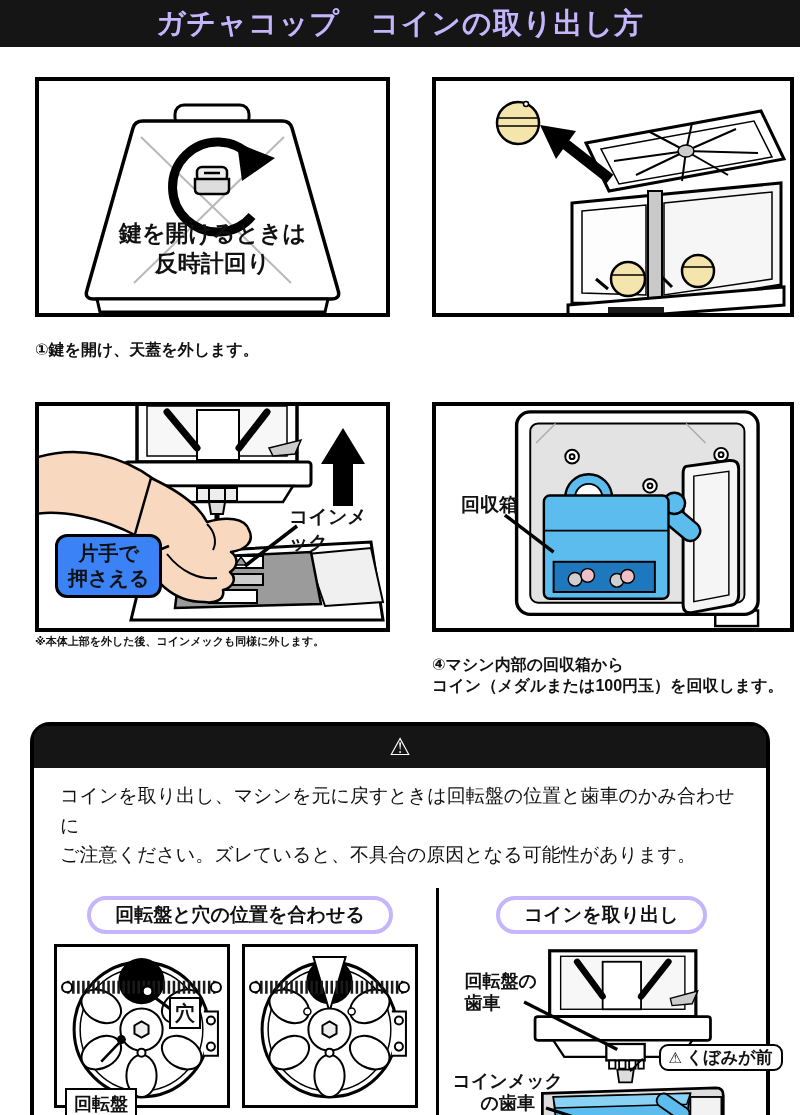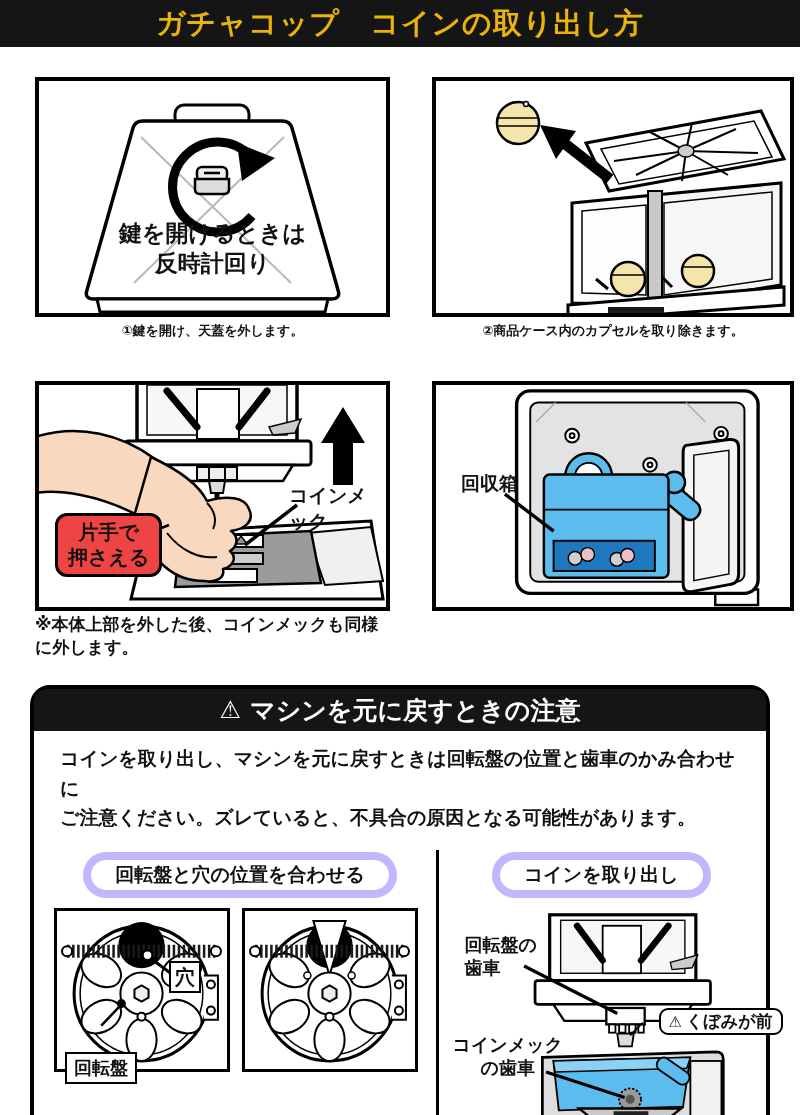--- a/index.html
+++ b/index.html
@@ -2,52 +2,52 @@
 <html><head>
 <meta charset="utf-8">
 <style>
   * { margin:0; padding:0; box-sizing:border-box; }
   html,body { background:#fff; }
   body { font-family:"Liberation Sans","DejaVu Sans",sans-serif; color:#111; }
   .page { position:relative; width:800px; height:1115px; margin:0 auto; background:#fff; overflow:hidden; }
 
   
   .titlebar { height:47px; background:#151515; display:flex; align-items:center; justify-content:center; }
-  .titlebar h1 { color:#eab308; font-size:29px; font-weight:bold; letter-spacing:1px; }
+  .titlebar h1 { color:#c4b5fd; font-size:29px; font-weight:bold; letter-spacing:1px; }
 
   
   .steps { display:grid; grid-template-columns:355px 362px; column-gap:23px; row-gap:22px;
            padding:30px 25px 0 35px;gap:42px; }
   .step {}
   .panel { position:relative; border:4px solid #000; background:#fff; height:240px; overflow:hidden; }
   .row2 .panel { height:230px; }
   .panel svg { position:absolute; inset:0; width:100%; height:100%; }
-  .caption { margin-top:5px; font-size:13px; font-weight:600; line-height:1.32; white-space:pre-line;text-align:center; }
-  .subnote { margin-top:2px; font-size:17px; font-weight:600; }
+  .caption { margin-top:22px; font-size:16px; font-weight:600; line-height:1.32; white-space:pre-line; }
+  .subnote { margin-top:2px; font-size:11px; font-weight:600; }
 
   
   .lid-note { position:absolute; left:0; right:0; top:138px; text-align:center;
               font-size:23px; font-weight:bold; line-height:1.3; white-space:pre-line; }
-  .bubble-label { position:absolute; border:3px solid #000; border-radius:12px; background:#ef4444;
+  .bubble-label { position:absolute; border:3px solid #000; border-radius:12px; background:#3b82f6;
                   padding:4px 10px; font-size:20px; font-weight:bold; line-height:1.25;
                   text-align:center; white-space:pre-line; }
   .plain-label { position:absolute; font-size:18px; font-weight:bold; white-space:pre-line; }
 
   
   .warning { margin:26px 30px 0 30px; border:4px solid #000; border-radius:20px; background:#fff; }
   .warn-head { display:flex; align-items:center; justify-content:center; gap:9px;
                background:#151515; color:#fff; border-radius:13px 13px 0 0;
                height:42px; font-size:25px; font-weight:bold; }
   .warn-head .tri { font-size:24px; line-height:1; }
-  .warn-body { padding:13px 26px 6px 26px; font-size:19px; font-weight:700; line-height:1.55; white-space:pre-line; }
+  .warn-body { padding:13px 26px 6px 26px; font-size:19px; font-weight:400; line-height:1.55; white-space:pre-line; }
   .warn-cols { display:flex; padding:8px 14px 16px 20px; }
   .col-left { width:372px; }
   .divider { width:2.5px; background:#000; margin:4px 12px 0 10px; }
   .col-right { flex:1; position:relative; }
-  .pill { width:fit-content; margin:6px auto 10px auto; border:8px solid #c4b5fd; border-radius:999px;
+  .pill { width:fit-content; margin:12px auto 10px auto; border:4px solid #c4b5fd; border-radius:999px;
           padding:2px 24px; font-size:19px; font-weight:bold; }
   .disc-row { display:flex; gap:12px; }
   .disc-box { position:relative; width:176px; height:164px; border:3.5px solid #000; background:#fff; }
   .disc-box svg { position:absolute; inset:0; width:100%; height:100%; }
   .tag-box { position:absolute; border:2.5px solid #000; background:#fff; font-weight:bold;
              text-align:center; }
   .tag-hole { right:26px; top:50px; width:32px; height:32px; font-size:20px; line-height:28px; }
   .tag-disc { left:8px; top:114px; font-size:18px; padding:2px 7px;margin-top:27px; }
 
   .machine-fig { position:relative; height:242px; margin-top:2px; }
@@ -136,21 +136,20 @@
           <line x1="176" y1="194" x2="208" y2="194" stroke="#000" stroke-width="1.5"></line>
           <circle cx="262" cy="190" r="16" fill="#f3e5ab" stroke="#000" stroke-width="2.5"></circle>
           <line x1="247" y1="186" x2="277" y2="186" stroke="#000" stroke-width="1.5"></line>
           <line x1="172" y1="208" x2="160" y2="198" stroke="#000" stroke-width="3"></line>
           <line x1="236" y1="206" x2="226" y2="196" stroke="#000" stroke-width="3"></line>
 
           <polygon points="132,224 348,206 348,224 132,240" fill="#fff" stroke="#000" stroke-width="3"></polygon>
           <rect x="172" y="226" width="56" height="6" fill="#1a1a1a"></rect>
         </svg>
       </div>
-      <p class="caption">②商品ケース内のカプセルを取り除きます。</p>
     </section>
 
     <section class="step row2">
       <div class="panel">
         <svg viewBox="0 0 347 222">
 
           <rect x="98" y="-6" width="160" height="62" fill="#fff" stroke="#000" stroke-width="3.5"></rect>
           <rect x="108" y="0" width="140" height="50" fill="#f7f7f7" stroke="#000" stroke-width="1.5"></rect>
           <rect x="158" y="4" width="42" height="50" fill="#fff" stroke="#000" stroke-width="2"></rect>
           <line x1="128" y1="6" x2="158" y2="42" stroke="#000" stroke-width="7" stroke-linecap="round"></line>
@@ -227,27 +226,28 @@
             <rect x="116" y="160" width="104" height="31" fill="#1e78be" stroke="#000" stroke-width="2"></rect>
             <circle cx="138" cy="178" r="7" fill="#cfcfcf" stroke="#000" stroke-width="1.5"></circle>
             <circle cx="151" cy="174" r="7" fill="#eebfc6" stroke="#000" stroke-width="1.5"></circle>
             <circle cx="181" cy="179" r="7" fill="#cfcfcf" stroke="#000" stroke-width="1.5"></circle>
             <circle cx="192" cy="175" r="7" fill="#eebfc6" stroke="#000" stroke-width="1.5"></circle>
           </g>
           <line x1="66" y1="112" x2="116" y2="150" stroke="#000" stroke-width="3.5"></line>
         </svg>
         <div class="plain-label" style="left:16px; top:86px; font-size:19px;margin-left:9px;">回収箱</div>
       </div>
+      <p class="caption">④マシン内部の回収箱から
+コイン（メダルまたは100円玉）を回収します。</p>
     </section>
   </main>
 
   <section class="warning">
     <div class="warn-head">
       <span class="tri">⚠</span>
-      <span>マシンを元に戻すときの注意</span>
     </div>
     <p class="warn-body">コインを取り出し、マシンを元に戻すときは回転盤の位置と歯車のかみ合わせに
 ご注意ください。ズレていると、不具合の原因となる可能性があります。</p>
 
     <div class="warn-cols">
 
       <div class="col-left">
         <div class="pill">回転盤と穴の位置を合わせる</div>
         <div class="disc-row">
 

